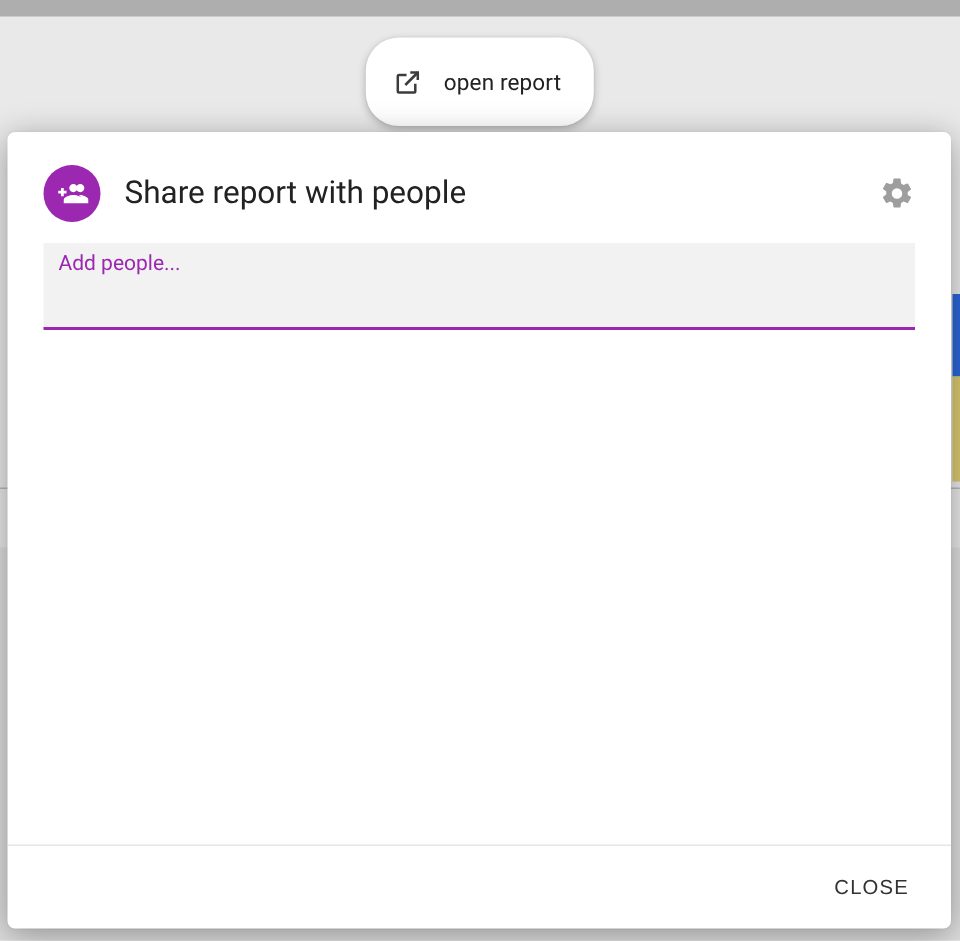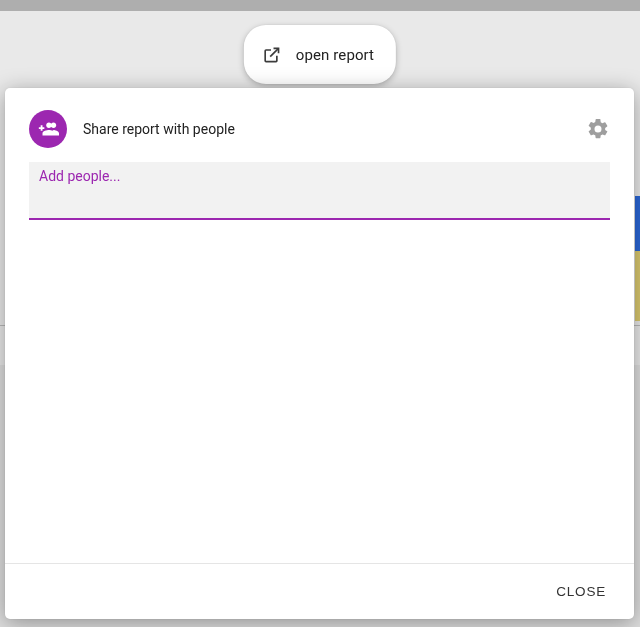--- a/index.html
+++ b/index.html
@@ -53,21 +53,21 @@
       padding: 22px 24px 14px 24px;
       gap: 16px;
     }
     .header-icon {
       width: 38px; height: 38px; border-radius: 50%;
       background: #9c27b0;
       display: flex; align-items: center; justify-content: center;
       flex-shrink: 0;
     }
     .header-icon svg { fill:#fff; }
-    .dialog-title { font-size: 14px; color:#222; font-weight: 400; flex:1; }
+    .dialog-title { font-size: 21px; color:#222; font-weight: 400; flex:1; }
     .settings-btn { width:24px; height:24px; color:#9e9e9e; cursor:pointer; display:flex; align-items:center; justify-content:center; }
 
     .input-area {
       margin: 0 24px;
       background: #f2f2f2;
       padding: 6px 10px 0 10px;
       border-bottom: 2px solid #9c27b0;
       height: 58px;
       display:flex; flex-direction:column;
     }

